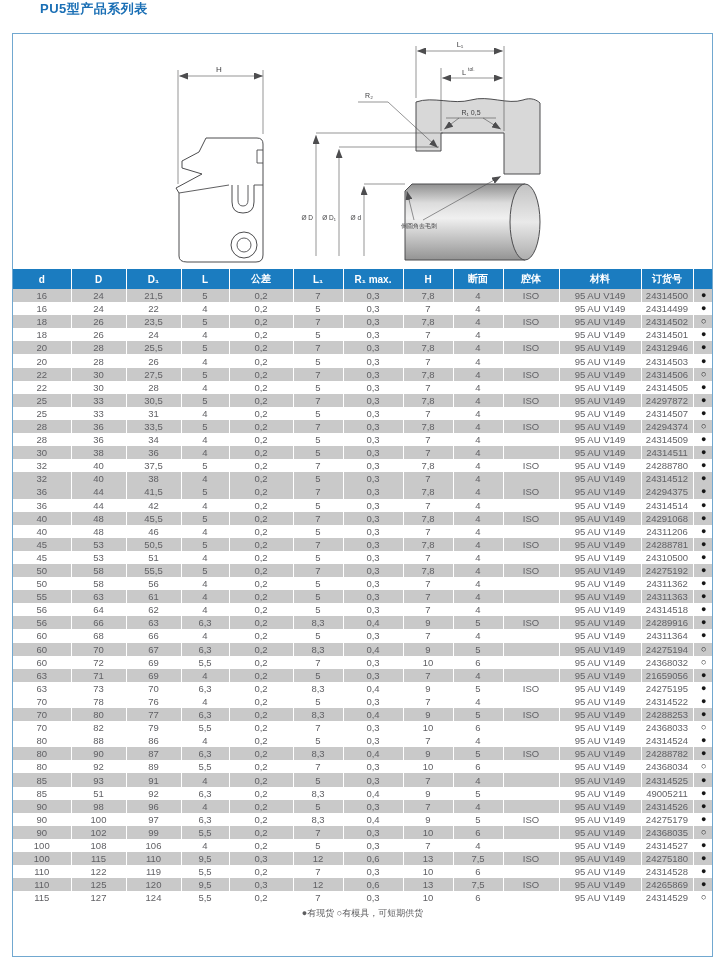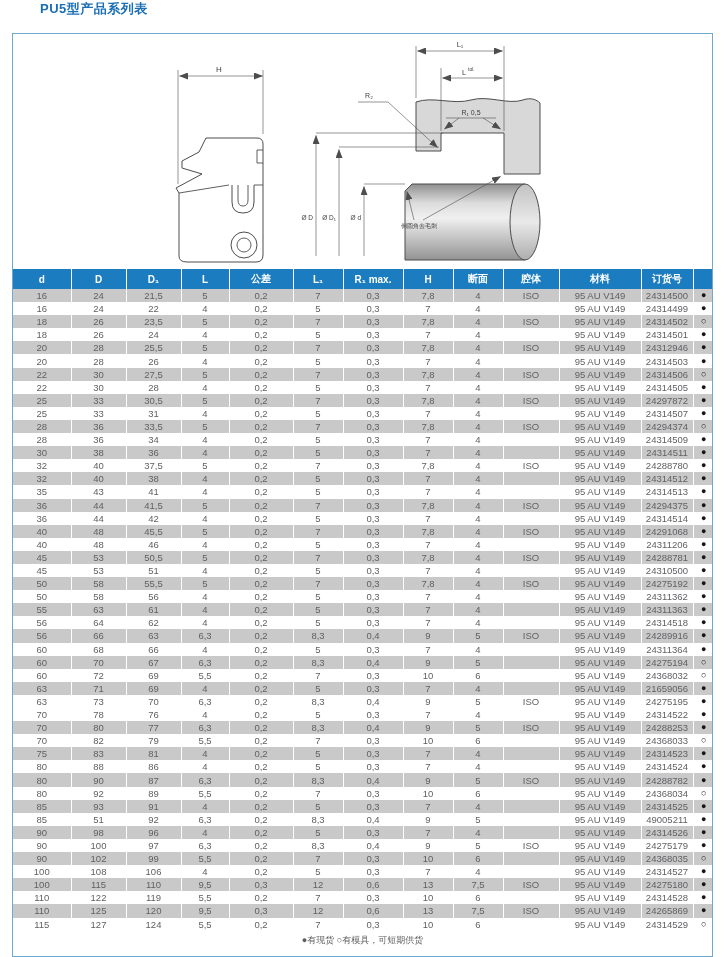--- a/index.html
+++ b/index.html
@@ -376,35 +376,20 @@
             <td>0,2</td>
             <td>5</td>
             <td>0,3</td>
             <td>7</td>
             <td>4</td>
             <td></td>
             <td>95 AU V149</td>
             <td>24314512</td>
             <td class="dot">●</td>
           </tr>
-          <tr class="even">
-            <td>35</td>
-            <td>43</td>
-            <td>41</td>
-            <td>4</td>
-            <td>0,2</td>
-            <td>5</td>
-            <td>0,3</td>
-            <td>7</td>
-            <td>4</td>
-            <td></td>
-            <td>95 AU V149</td>
-            <td>24314513</td>
-            <td class="dot">●</td>
-          </tr>
           <tr class="odd">
             <td>36</td>
             <td>44</td>
             <td>41,5</td>
             <td>5</td>
             <td>0,2</td>
             <td>7</td>
             <td>0,3</td>
             <td>7,8</td>
             <td>4</td>
@@ -676,35 +661,20 @@
             <td>0,2</td>
             <td>7</td>
             <td>0,3</td>
             <td>10</td>
             <td>6</td>
             <td></td>
             <td>95 AU V149</td>
             <td>24368033</td>
             <td class="dot">○</td>
           </tr>
-          <tr class="odd">
-            <td>75</td>
-            <td>83</td>
-            <td>81</td>
-            <td>4</td>
-            <td>0,2</td>
-            <td>5</td>
-            <td>0,3</td>
-            <td>7</td>
-            <td>4</td>
-            <td></td>
-            <td>95 AU V149</td>
-            <td>24314523</td>
-            <td class="dot">●</td>
-          </tr>
           <tr class="even">
             <td>80</td>
             <td>88</td>
             <td>86</td>
             <td>4</td>
             <td>0,2</td>
             <td>5</td>
             <td>0,3</td>
             <td>7</td>
             <td>4</td>

